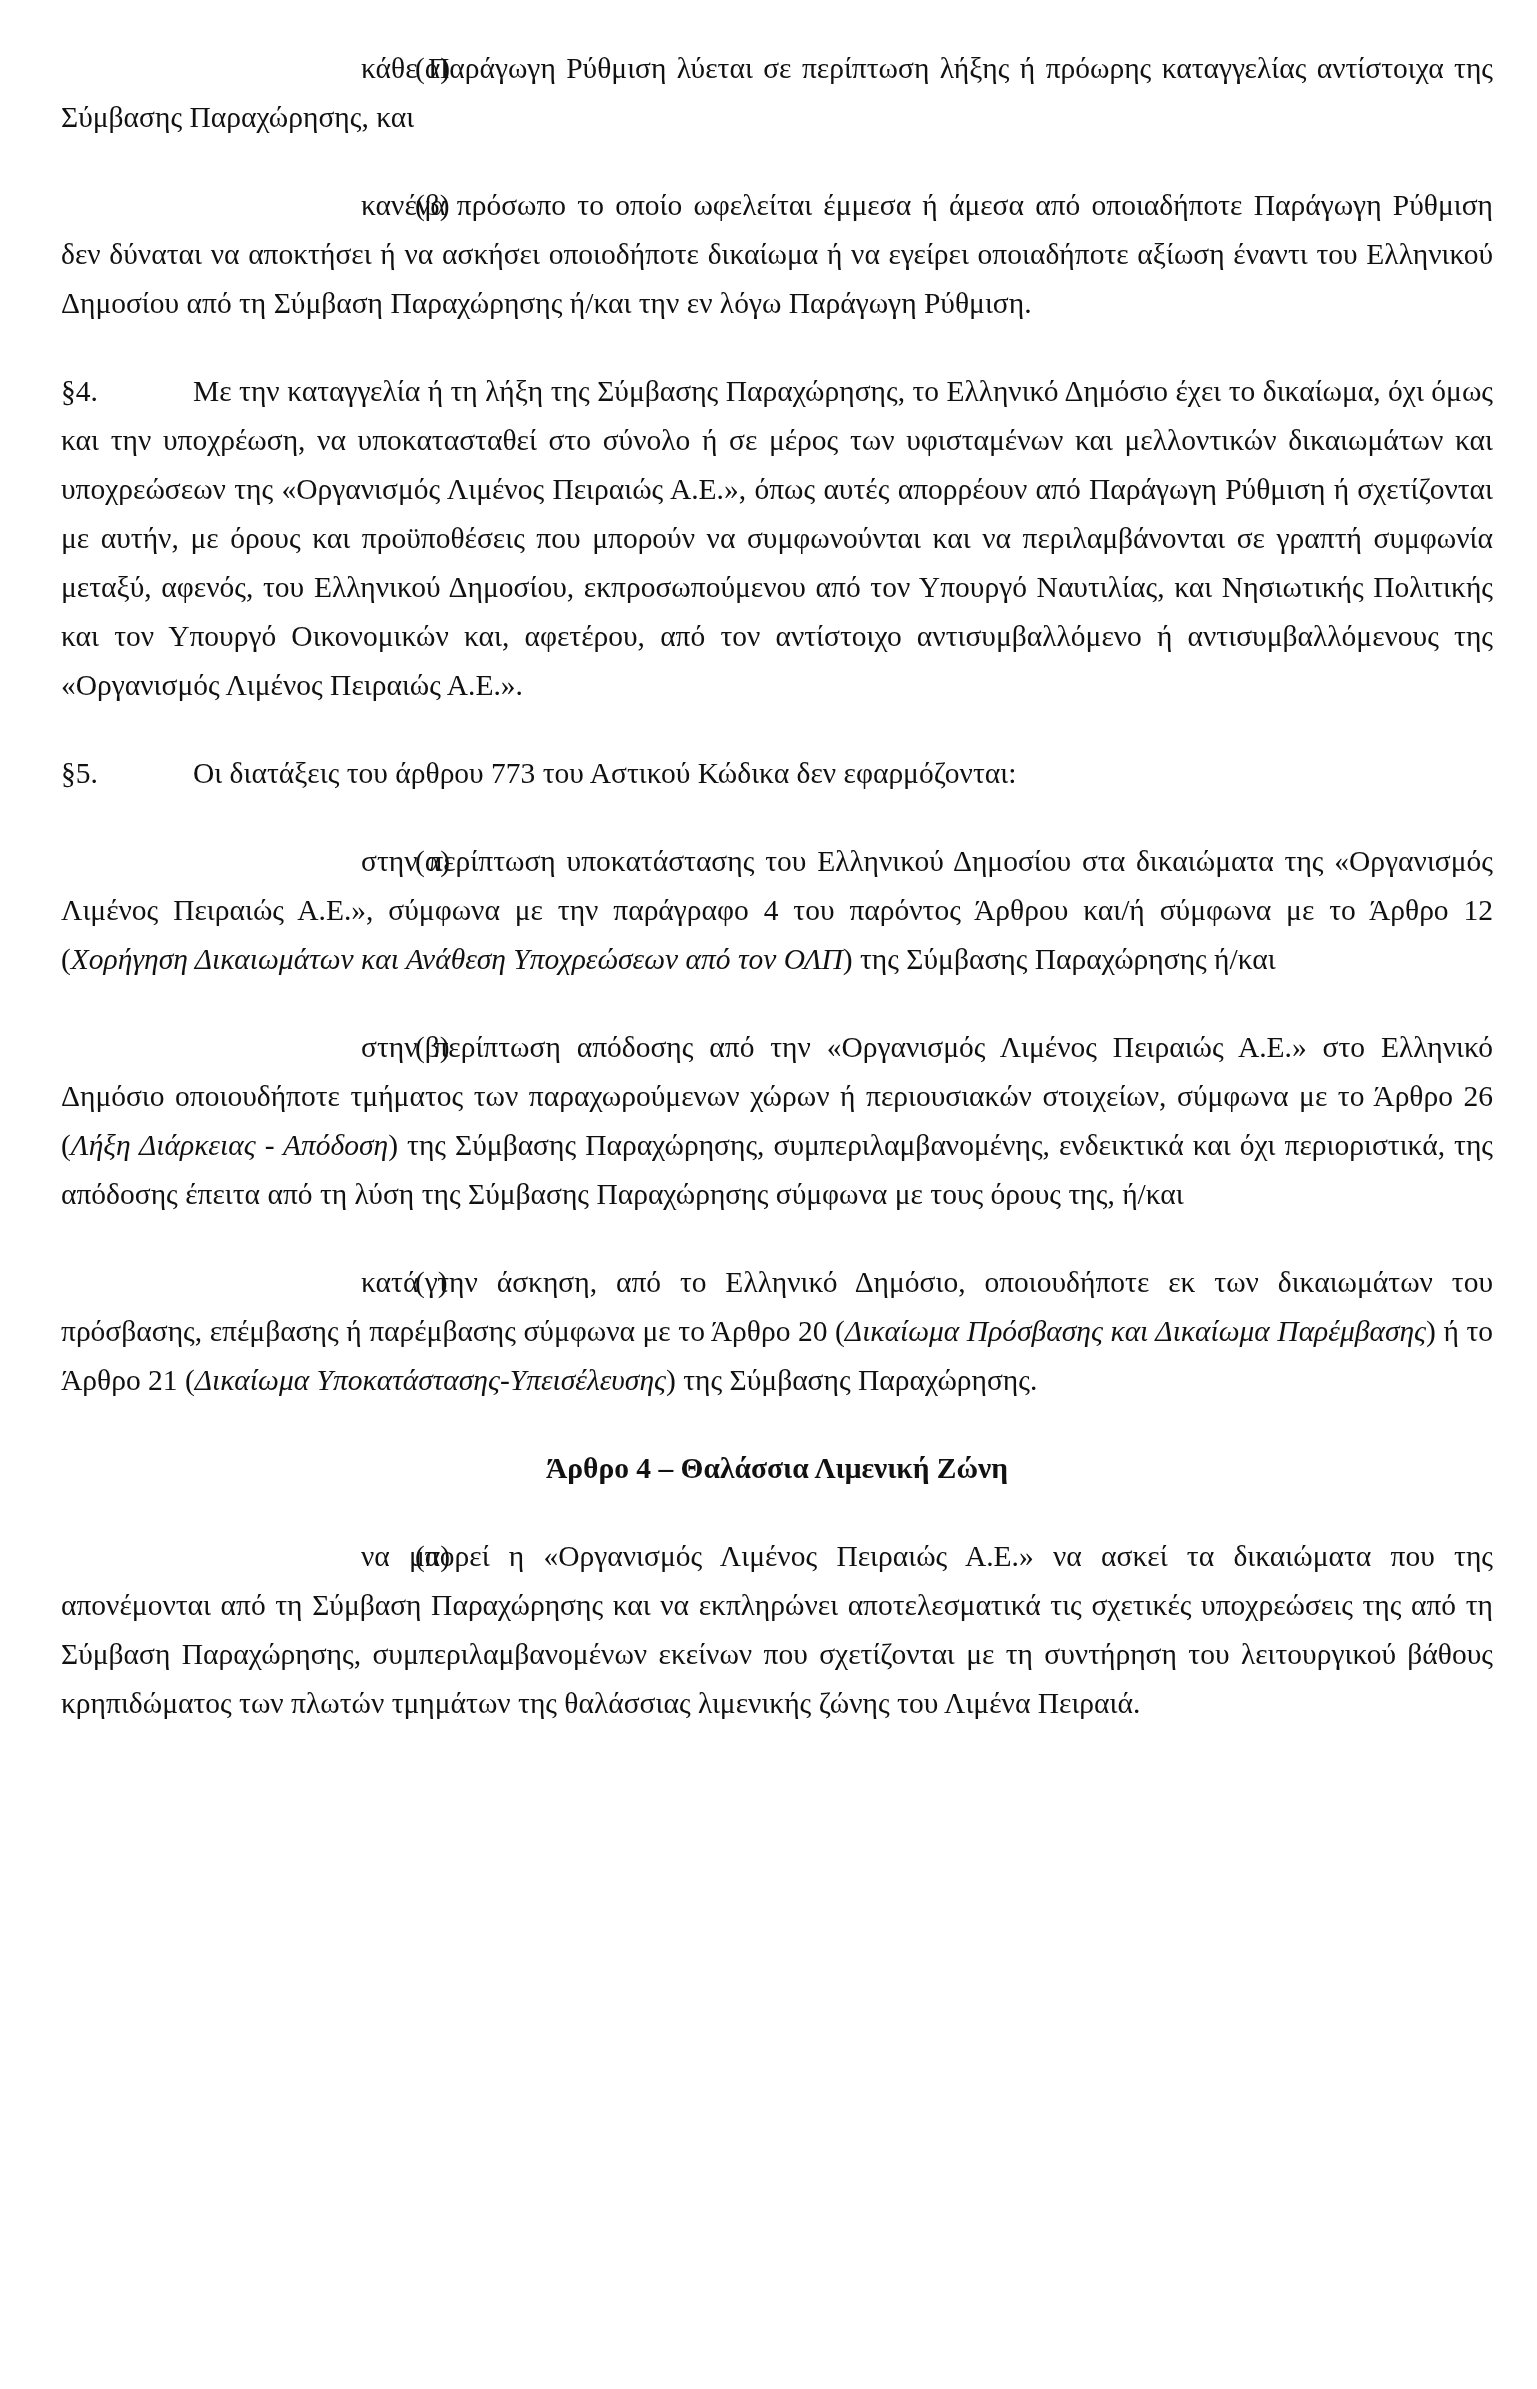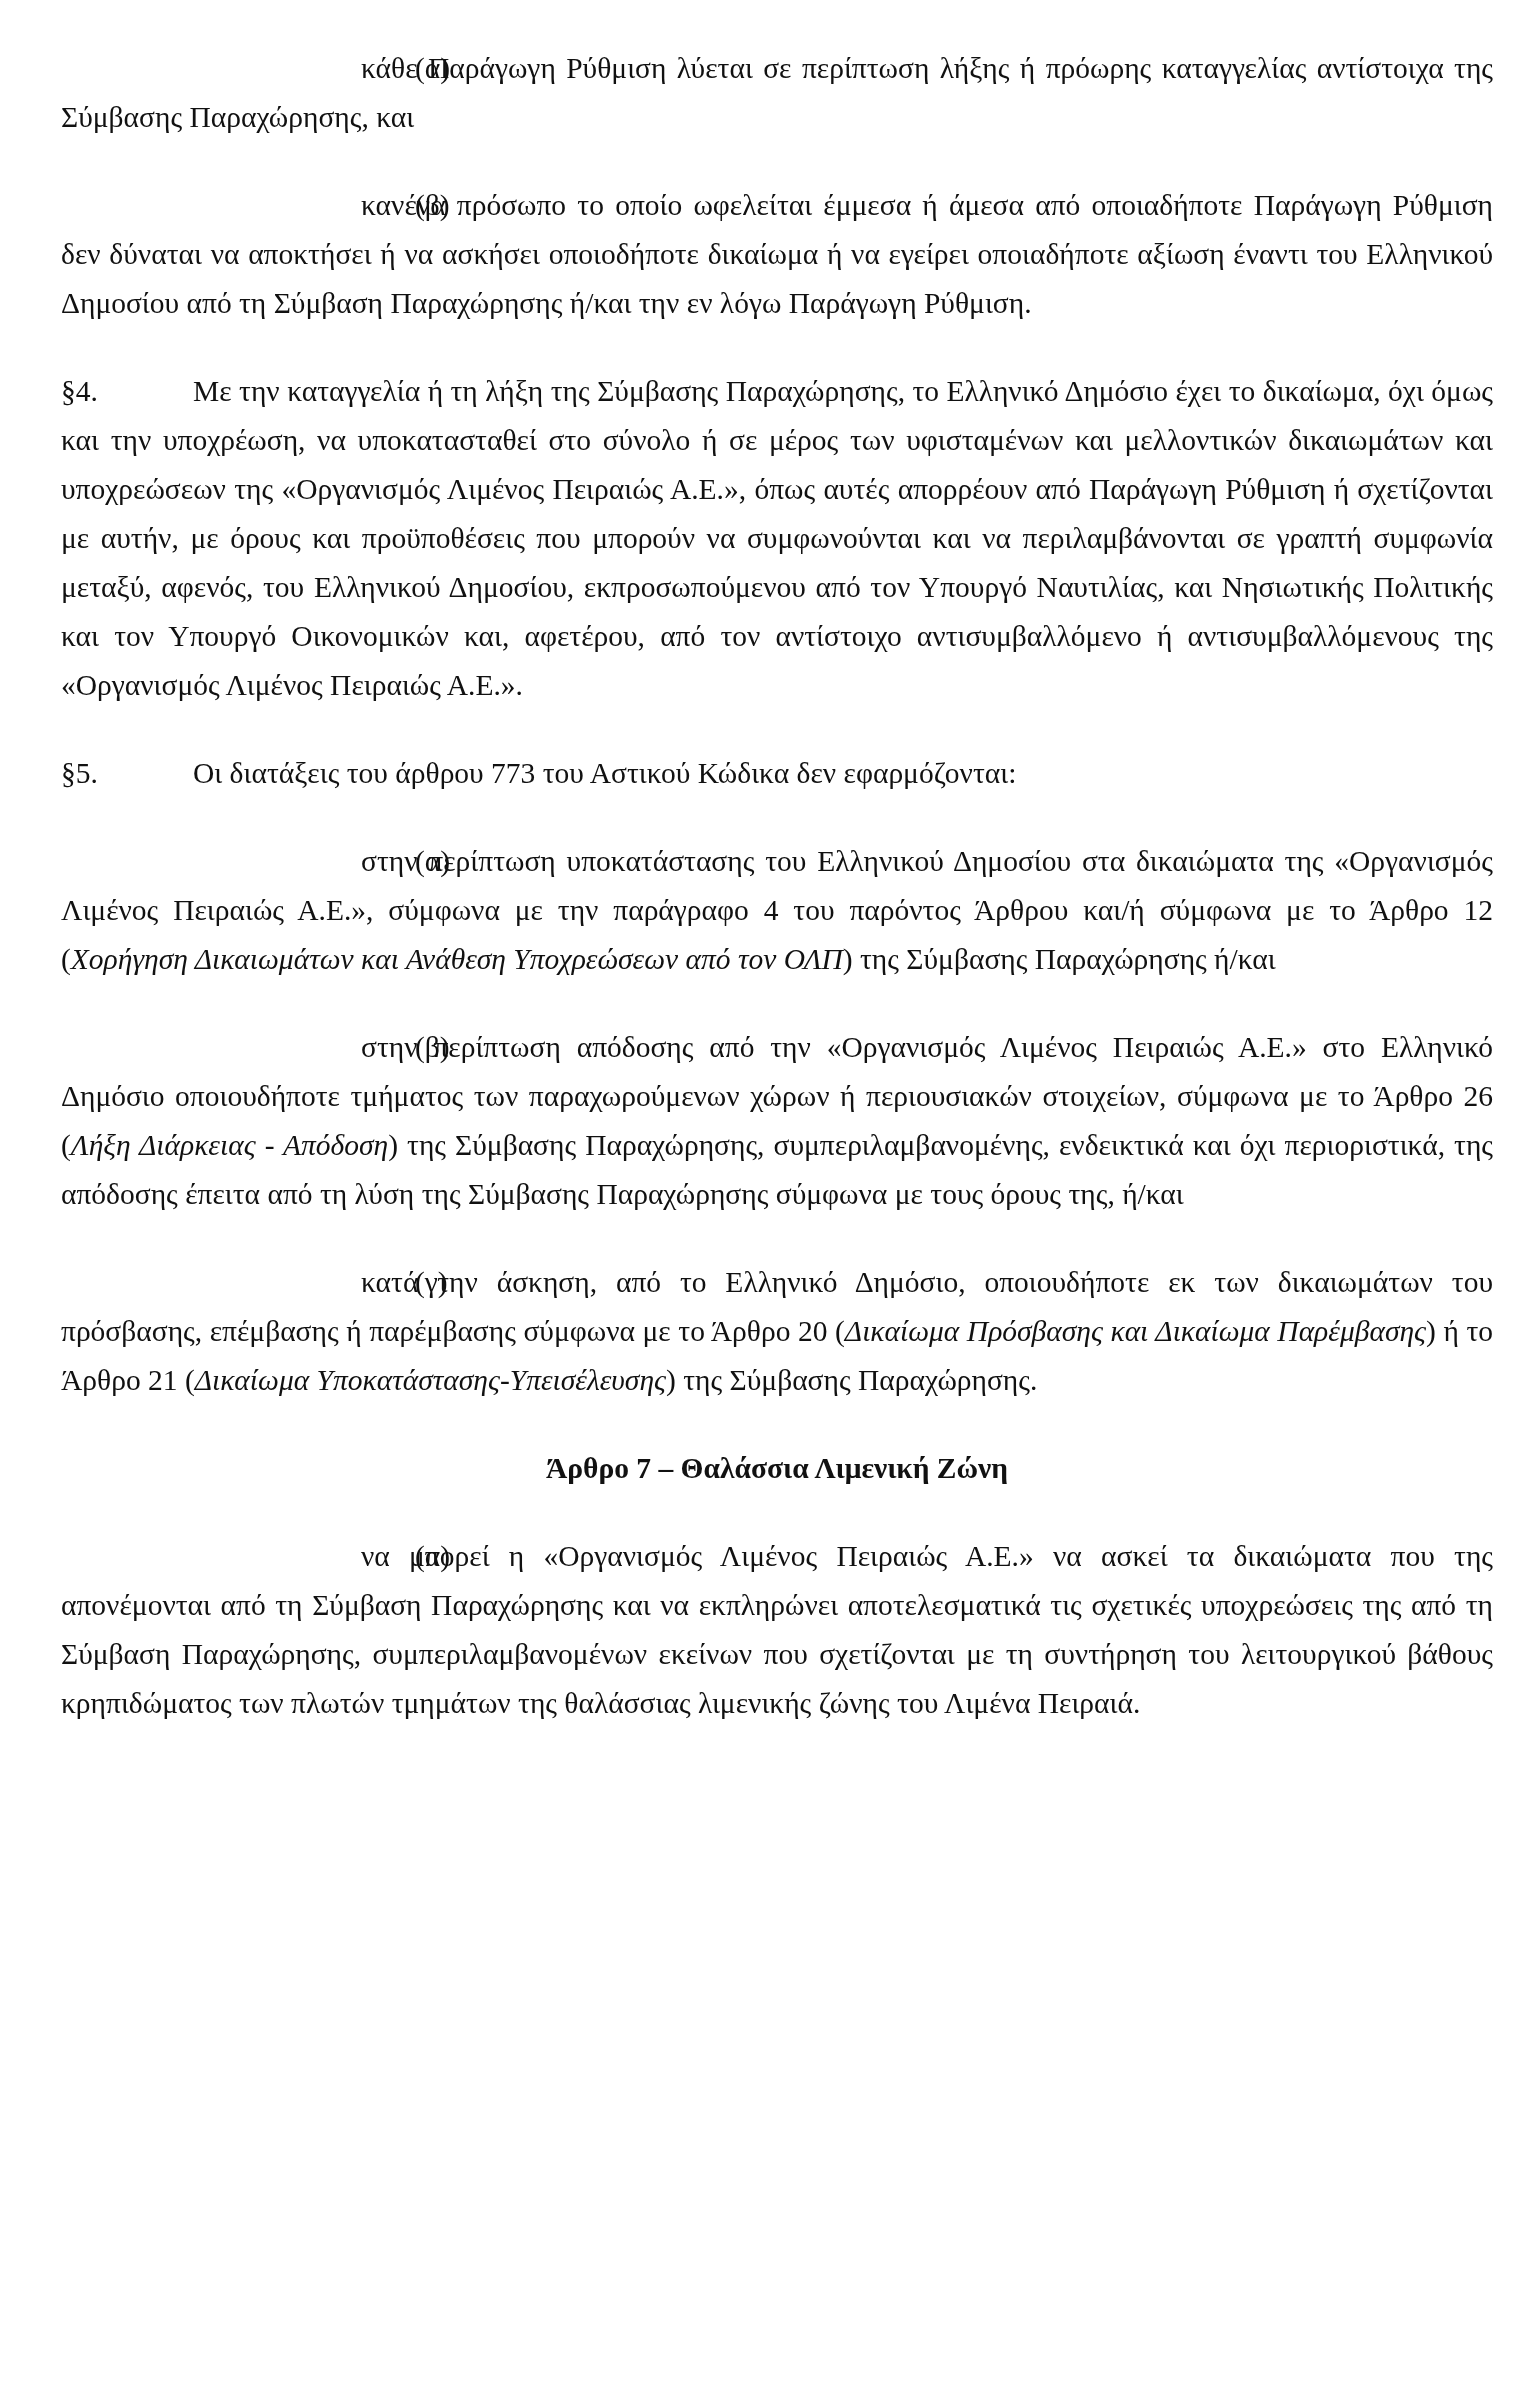--- a/index.html
+++ b/index.html
@@ -21,16 +21,16 @@
 <body>
 
 <div class="page" id="page">
   <p class="para item" style="text-indent: 177px;"><span class="lab" style="margin-left: 0px;">(α)</span><span>κάθε Παράγωγη Ρύθμιση λύεται σε περίπτωση λήξης ή πρόωρης καταγγελίας αντίστοιχα της Σύμβασης Παραχώρησης, και</span></p>
   <p class="para item" style="text-indent: 177px;"><span class="lab" style="margin-left: 0px;">(β)</span><span>κανένα πρόσωπο το οποίο ωφελείται έμμεσα ή άμεσα από οποιαδήποτε Παράγωγη Ρύθμιση δεν δύναται να αποκτήσει ή να ασκήσει οποιοδήποτε δικαίωμα ή να εγείρει οποιαδήποτε αξίωση έναντι του Ελληνικού Δημοσίου από τη Σύμβαση Παραχώρησης ή/και την εν λόγω Παράγωγη Ρύθμιση.</span></p>
   <p class="para"><span class="num">§4.</span><span>Με την καταγγελία ή τη λήξη της Σύμβασης Παραχώρησης, το Ελληνικό Δημόσιο έχει το δικαίωμα, όχι όμως και την υποχρέωση, να υποκατασταθεί στο σύνολο ή σε μέρος των υφισταμένων και μελλοντικών δικαιωμάτων και υποχρεώσεων της «Οργανισμός Λιμένος Πειραιώς Α.Ε.», όπως αυτές απορρέουν από Παράγωγη Ρύθμιση ή σχετίζονται με αυτήν, με όρους και προϋποθέσεις που μπορούν να συμφωνούνται και να περιλαμβάνονται σε γραπτή συμφωνία μεταξύ, αφενός, του Ελληνικού Δημοσίου, εκπροσωπούμενου από τον Υπουργό Ναυτιλίας, και Νησιωτικής Πολιτικής και τον Υπουργό Οικονομικών και, αφετέρου, από τον αντίστοιχο αντισυμβαλλόμενο ή αντισυμβαλλόμενους της «Οργανισμός Λιμένος Πειραιώς Α.Ε.».</span></p>
   <p class="para"><span class="num">§5.</span><span>Οι διατάξεις του άρθρου 773 του Αστικού Κώδικα δεν εφαρμόζονται:</span></p>
   <p class="para item" style="text-indent: 177px;"><span class="lab" style="margin-left: 0px;">(α)</span><span>στην περίπτωση υποκατάστασης του Ελληνικού Δημοσίου στα δικαιώματα της «Οργανισμός Λιμένος Πειραιώς Α.Ε.», σύμφωνα με την παράγραφο 4 του παρόντος Άρθρου και/ή σύμφωνα με το Άρθρο 12 (</span><i>Χορήγηση Δικαιωμάτων και Ανάθεση Υποχρεώσεων από τον ΟΛΠ</i><span>) της Σύμβασης Παραχώρησης ή/και</span></p>
   <p class="para item" style="text-indent: 177px;"><span class="lab" style="margin-left: 0px;">(β)</span><span>στην περίπτωση απόδοσης από την «Οργανισμός Λιμένος Πειραιώς Α.Ε.» στο Ελληνικό Δημόσιο οποιουδήποτε τμήματος των παραχωρούμενων χώρων ή περιουσιακών στοιχείων, σύμφωνα με το Άρθρο 26 (</span><i>Λήξη Διάρκειας - Απόδοση</i><span>) της Σύμβασης Παραχώρησης, συμπεριλαμβανομένης, ενδεικτικά και όχι περιοριστικά, της απόδοσης έπειτα από τη λύση της Σύμβασης Παραχώρησης σύμφωνα με τους όρους της, ή/και</span></p>
   <p class="para item" style="text-indent: 177px;"><span class="lab" style="margin-left: 0px;">(γ)</span><span>κατά την άσκηση, από το Ελληνικό Δημόσιο, οποιουδήποτε εκ των δικαιωμάτων του πρόσβασης, επέμβασης ή παρέμβασης σύμφωνα με το Άρθρο 20 (</span><i>Δικαίωμα Πρόσβασης και Δικαίωμα Παρέμβασης</i><span>) ή το Άρθρο 21 (</span><i>Δικαίωμα Υποκατάστασης-Υπεισέλευσης</i><span>) της Σύμβασης Παραχώρησης.</span></p>
-  <p class="heading">Άρθρο 7 – Θαλάσσια Λιμενική Ζώνη</p>
+  <p class="heading">Άρθρο 4 – Θαλάσσια Λιμενική Ζώνη</p>
   <p class="para item" style="text-indent: 177px;"><span class="lab" style="margin-left: 0px;">(α)</span><span>να μπορεί η «Οργανισμός Λιμένος Πειραιώς Α.Ε.» να ασκεί τα δικαιώματα που της απονέμονται από τη Σύμβαση Παραχώρησης και να εκπληρώνει αποτελεσματικά τις σχετικές υποχρεώσεις της από τη Σύμβαση Παραχώρησης, συμπεριλαμβανομένων εκείνων που σχετίζονται με τη συντήρηση του λειτουργικού βάθους κρηπιδώματος των πλωτών τμημάτων της θαλάσσιας λιμενικής ζώνης του Λιμένα Πειραιά.</span></p>
 </div>
 
 
 </body></html>

